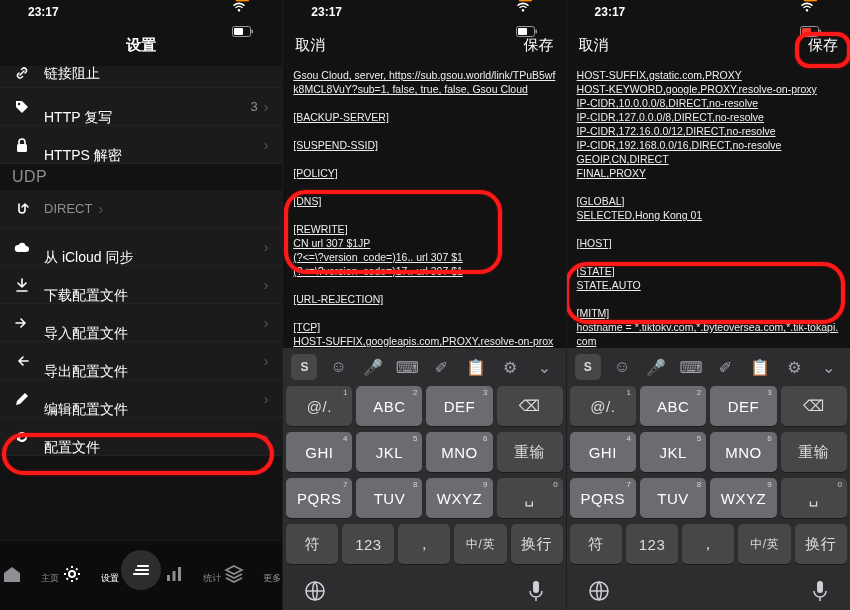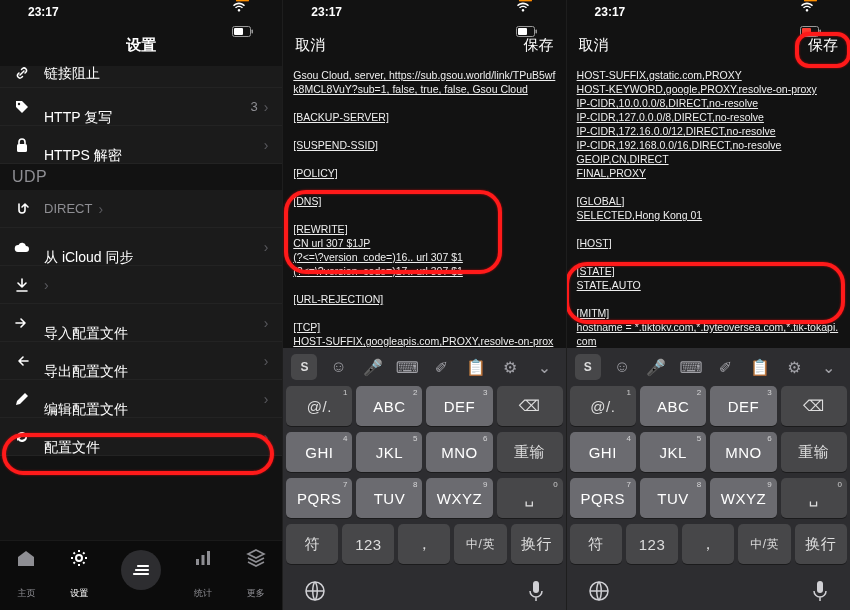--- a/index.html
+++ b/index.html
@@ -24,21 +24,21 @@
   .row .icon-slot { width: 20px; height: 20px; display: flex; align-items: center; justify-content: center; margin-right: 12px; }
   .row .label { flex: 1; margin-top: 23px; }
   .row .badge { color: #8e8e93; font-size: 13px; margin-right: 6px; }
   .row .chev { color: #5a5a5f; }
   .section-header { height: 26px; display: flex; align-items: center; padding: 0 12px; color: #8e8e93; font-size: 16px; letter-spacing: 0.5px; }
   .row.partial { height: 22px; align-items: flex-end; padding-bottom: 4px; }
   .row.partial .label { font-size: 14px; }
 
   
   .tabbar { position: absolute; left: 0; right: 0; bottom: 0; height: 70px; background: #0c0c0c; border-top: 1px solid rgba(255,255,255,0.06); display: flex; justify-content: space-around; align-items: center; padding: 6px 0 10px; }
-  .tab { display: flex; flex-direction: column; align-items: center; color: #8e8e93; font-size: 9px; gap: 18px; }
+  .tab { display: flex; align-items: flex-end; color: #8e8e93; font-size: 9px; gap: 18px; }
   .tab.active { color: #fff; }
   .tab .ticon { width: 22px; height: 22px; display: flex; align-items: center; justify-content: center; }
   .tab.center .ticon { width: 40px; height: 40px; border-radius: 50%; background: #2d2d30; }
   .tab.center { margin-top: -8px; }
 
   
   .config-text { padding: 2px 10px; font-size: 10.5px; line-height: 14px; color: #eee; white-space: pre-wrap; word-break: break-all; font-family: -apple-system, Arial, sans-serif; height: 282px; overflow: hidden; text-decoration: underline; }
 
   
   .kb { position: absolute; left: 0; right: 0; bottom: 0; height: 262px; background: #2d2d30; }
@@ -137,20 +137,21 @@
           </span>
         <span class="label">从 iCloud 同步</span>
         <span class="chev">›</span>
       </div>
       <div class="row">
         <span class="icon-slot">
             <svg width="14" height="16" viewBox="0 0 14 16">
               <path d="M7 2v8m0 0L3 6m4 4l4-4M2 14h10" stroke="#fff" stroke-width="1.6" fill="none" stroke-linecap="round" stroke-linejoin="round"></path>
             </svg>
           </span>
+        <span class="label">下载配置文件</span>
         <span class="chev">›</span>
       </div>
       <div class="row">
         <span class="icon-slot">
             <svg width="16" height="14" viewBox="0 0 16 14">
               <path d="M2 7h9m0 0L7 3m4 4l-4 4" stroke="#fff" stroke-width="1.6" fill="none" stroke-linecap="round" stroke-linejoin="round"></path>
             </svg>
           </span>
         <span class="label">导入配置文件</span>
         <span class="chev">›</span>

